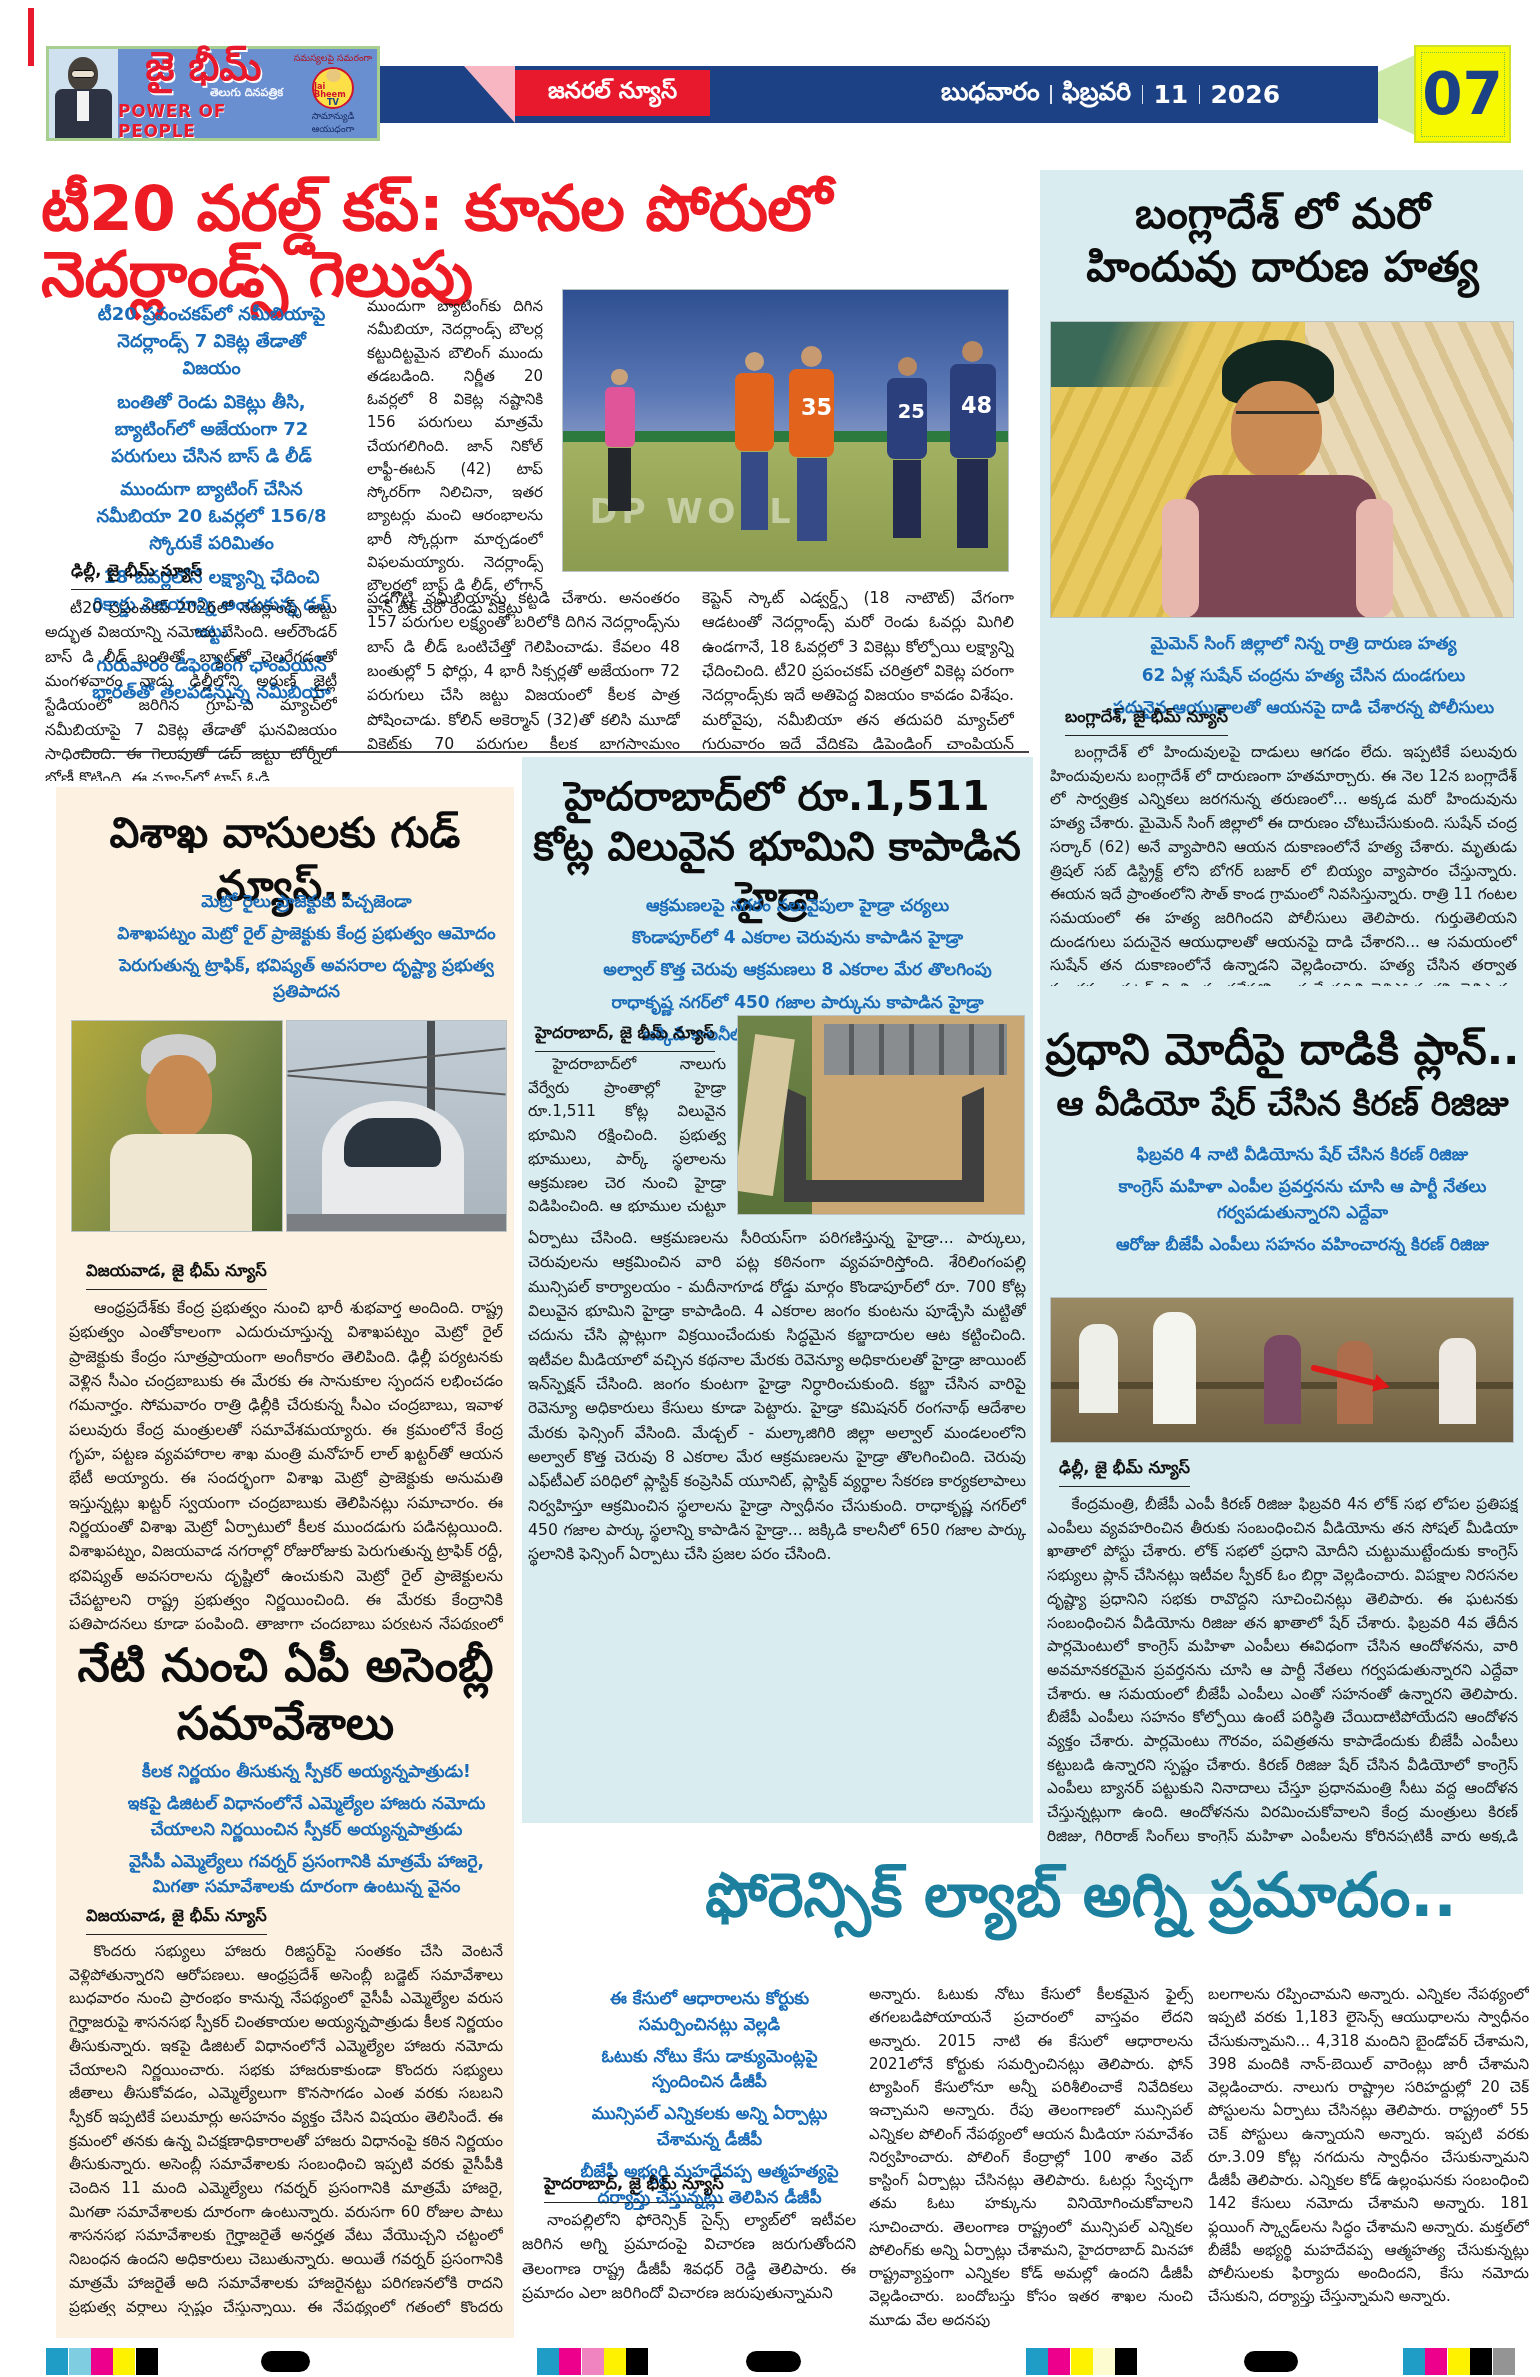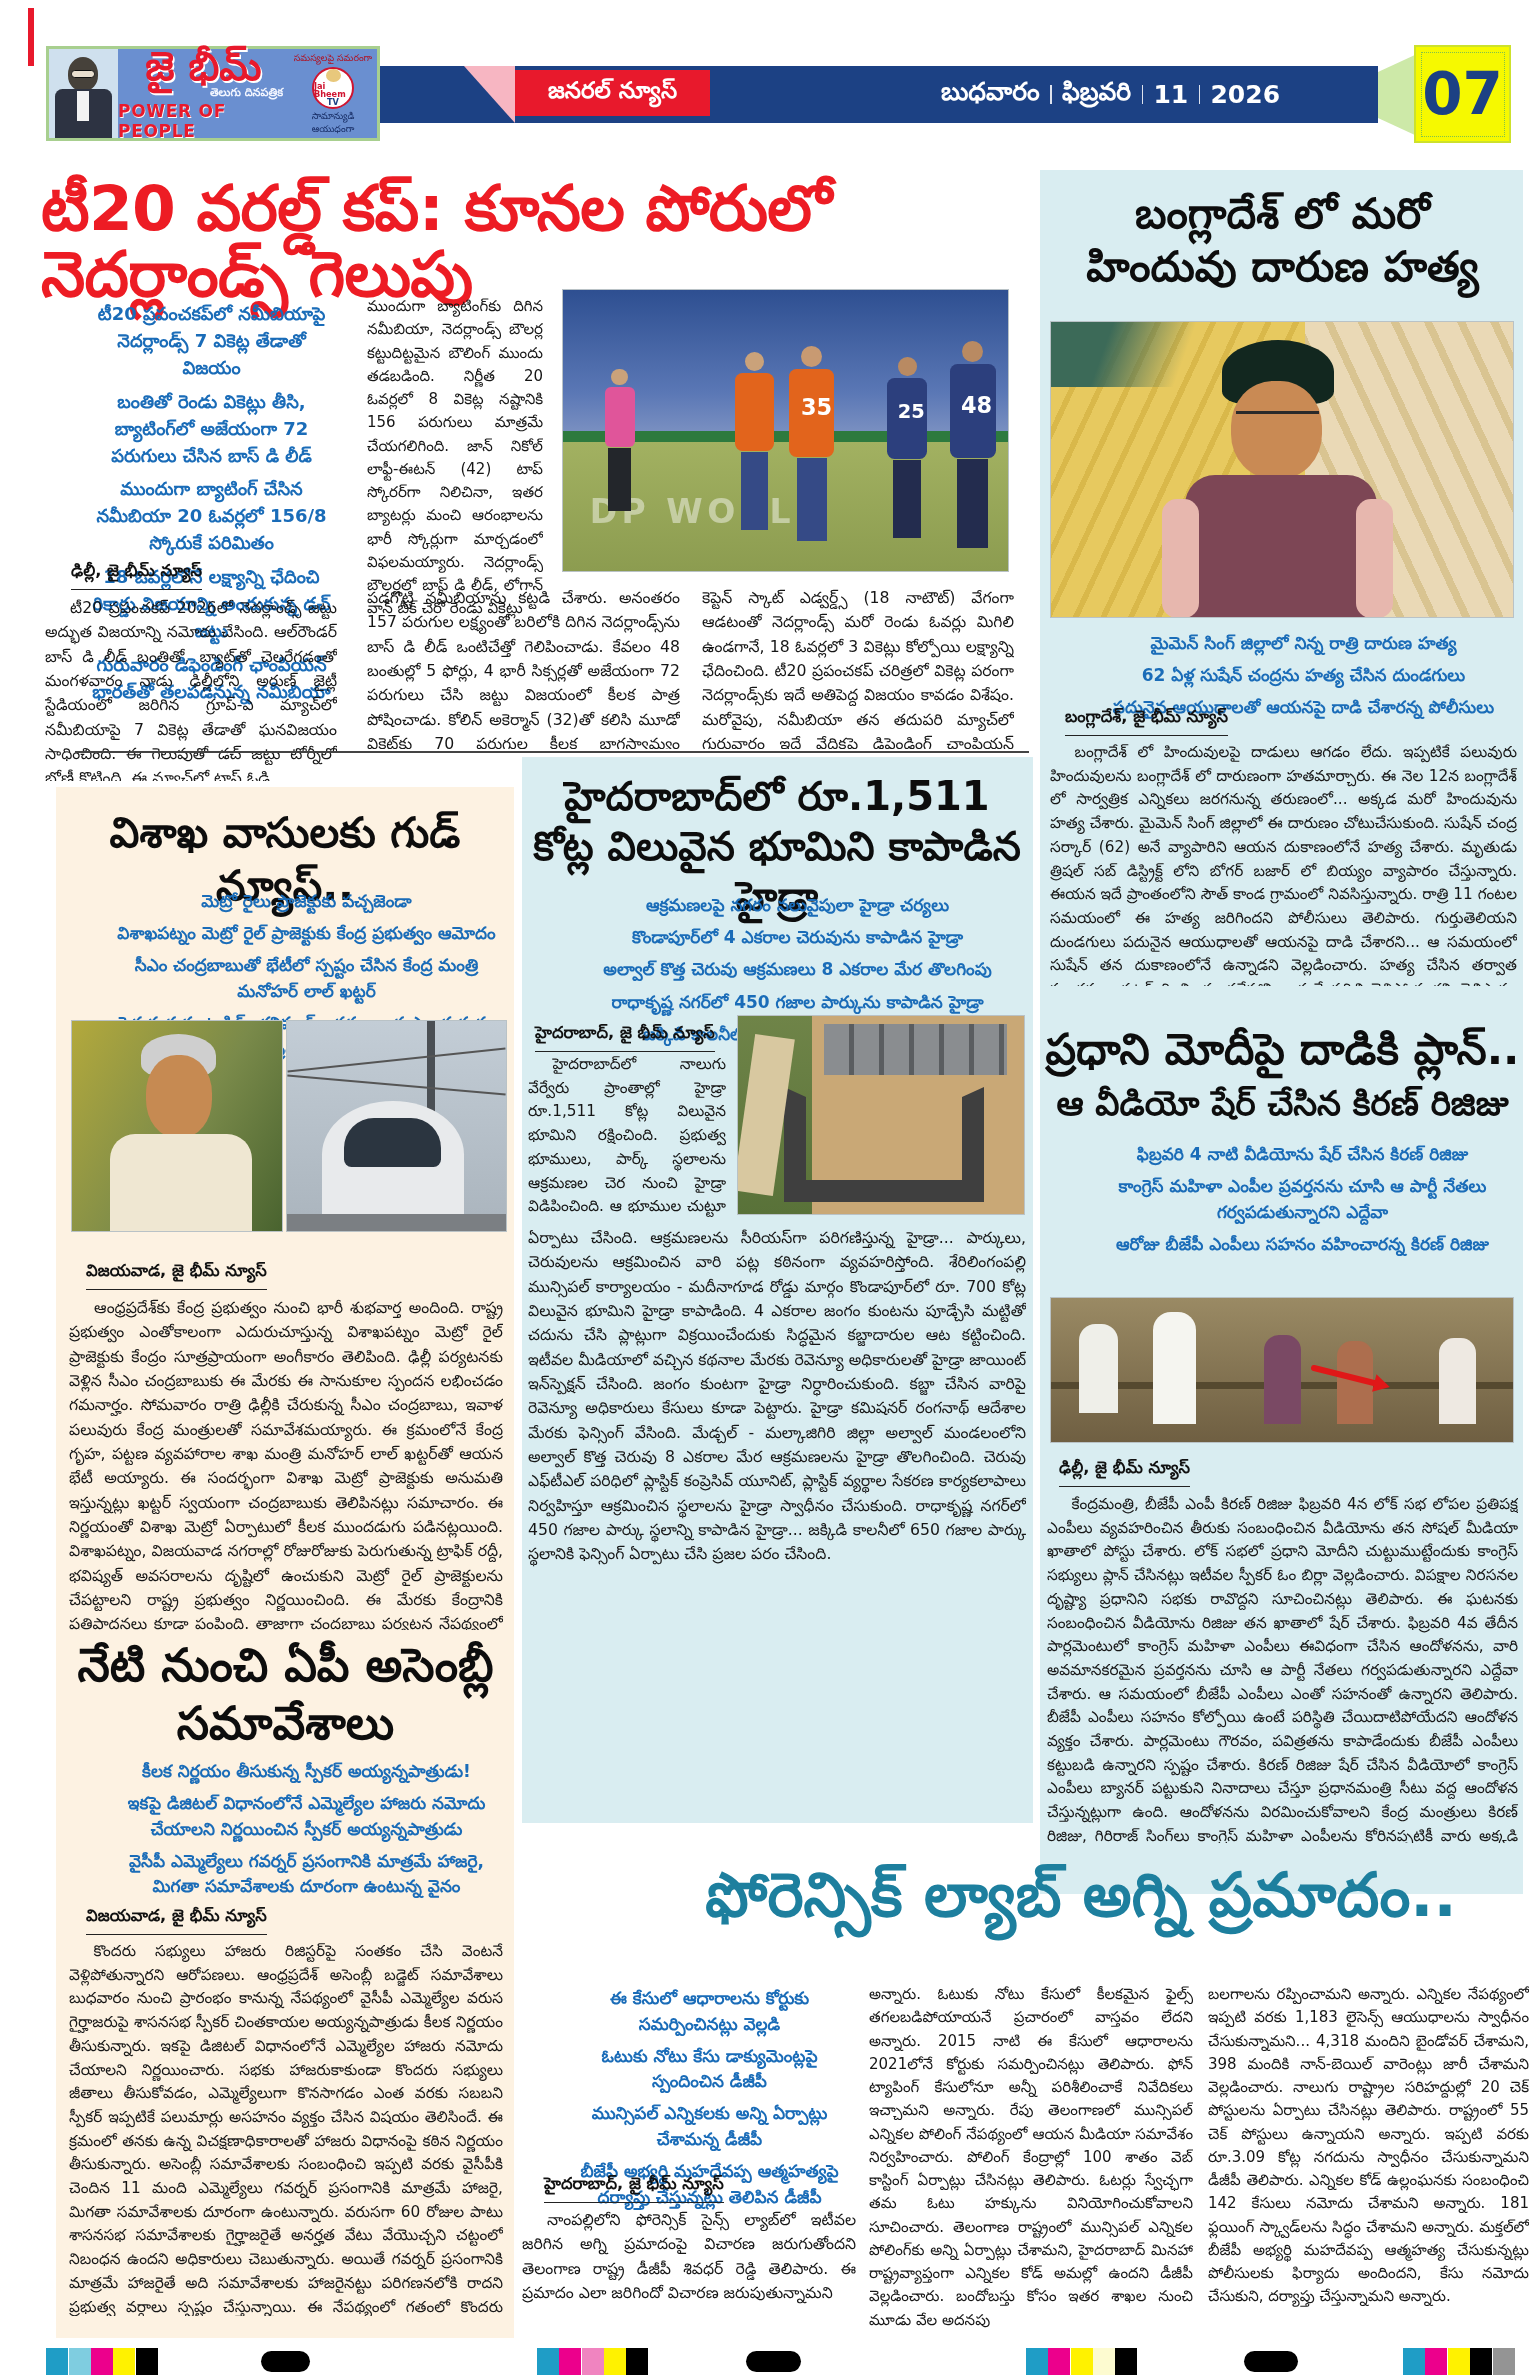--- a/index.html
+++ b/index.html
@@ -28,21 +28,21 @@
   .pagenum{background:#f6f900;border:2.2px solid #cde12c;display:flex;align-items:center;justify-content:center;
            color:#1c4184;font-weight:800;font-size:58px;}
   .pagenum-inner{position:absolute;inset:4.5px;border:1.5px dotted #7fc24a;pointer-events:none;}
   
   .logo{background:#6a8fd0;border:3px solid #a8cf8f;display:flex;}
   .logo-title{color:#e8192c;font-weight:800;font-size:40px;line-height:1;text-shadow:1.5px 1.5px 0 #fff;}
   .logo-sub{color:#f3f6ff;font-size:11.2px;font-weight:700;}
   .logo-power{color:#e8192c;font-weight:800;font-size:17px;letter-spacing:0.7px;text-shadow:0.7px 0.7px 0 #fff;}
   .logo-tag{color:#b01020;font-size:9.3px;font-weight:400;text-align:center;}
   .logo-tag.bottom{color:#12275e;}
-  .tvcirc{width:42px;height:42px;border-radius:50%;background:#ffffff;border:2.2px solid #cf1430;margin:1.5px auto;
+  .tvcirc{width:42px;height:42px;border-radius:50%;background:#fde047;border:2.2px solid #cf1430;margin:1.5px auto;
           display:flex;flex-direction:column;align-items:center;justify-content:center;}
   .tvname{color:#cf1430;font-weight:800;font-size:8.2px;line-height:1;}
   .tvsuffix{color:#1c4184;font-weight:800;font-size:8.2px;line-height:1;}
   
   .photo{position:absolute;overflow:hidden;border:0.7px solid #b9c2c6;}
   .fig{position:absolute;}
   .jnum{position:absolute;color:#fff;font-weight:800;}
   
   .sq{position:absolute;width:22.4px;height:27px;top:2348px;}
   .pill{position:absolute;height:21px;top:2351px;background:#000;border-radius:10.4px;}
@@ -242,21 +242,20 @@
 
   <div class="abs body ind" style="left:528px;top:1053px;width:198px;height:166px;overflow:hidden;font-size:15.3px;">హైదరాబాద్‌లో నాలుగు వేర్వేరు ప్రాంతాల్లో హైడ్రా రూ.1,511 కోట్ల విలువైన భూమిని రక్షించింది. ప్రభుత్వ భూములు, పార్క్ స్థలాలను ఆక్రమణల చెర నుంచి హైడ్రా విడిపించింది. ఆ భూముల చుట్టూ ఫెన్సింగ్ వేసి బోర్డులను</div>
   <div class="abs body" style="left:528px;top:1226px;width:498px;height:586px;overflow:hidden;">ఏర్పాటు చేసింది. ఆక్రమణలను సీరియస్‌గా పరిగణిస్తున్న హైడ్రా... పార్కులు, చెరువులను ఆక్రమించిన వారి పట్ల కఠినంగా వ్యవహరిస్తోంది. శేరిలింగంపల్లి మున్సిపల్ కార్యాలయం - మదీనాగూడ రోడ్డు మార్గం కొండాపూర్‌లో రూ. 700 కోట్ల విలువైన భూమిని హైడ్రా కాపాడింది. 4 ఎకరాల జంగం కుంటను పూడ్చేసి మట్టితో చదును చేసి ప్లాట్లుగా విక్రయించేందుకు సిద్ధమైన కబ్జాదారుల ఆట కట్టించింది. ఇటీవల మీడియాలో వచ్చిన కథనాల మేరకు రెవెన్యూ అధికారులతో హైడ్రా జాయింట్ ఇన్‌స్పెక్షన్ చేసింది. జంగం కుంటగా హైడ్రా నిర్ధారించుకుంది. కబ్జా చేసిన వారిపై రెవెన్యూ అధికారులు కేసులు కూడా పెట్టారు. హైడ్రా కమిషనర్ రంగనాథ్ ఆదేశాల మేరకు ఫెన్సింగ్ వేసింది. మేడ్చల్ - మల్కాజిగిరి జిల్లా అల్వాల్ మండలంలోని అల్వాల్ కొత్త చెరువు 8 ఎకరాల మేర ఆక్రమణలను హైడ్రా తొలగించింది. చెరువు ఎఫ్‌టీఎల్ పరిధిలో ప్లాస్టిక్ కంప్రెసివ్ యూనిట్, ప్లాస్టిక్ వ్యర్థాల సేకరణ కార్యకలాపాలు నిర్వహిస్తూ ఆక్రమించిన స్థలాలను హైడ్రా స్వాధీనం చేసుకుంది. రాధాకృష్ణ నగర్‌లో 450 గజాల పార్కు స్థలాన్ని కాపాడిన హైడ్రా... జక్కిడి కాలనీలో 650 గజాల పార్కు స్థలానికి ఫెన్సింగ్ ఏర్పాటు చేసి ప్రజల పరం చేసింది.</div>
 
   <div class="abs panel-cream" style="left:56px;top:787px;width:458px;height:1551px;"></div>
 
   <div class="abs hl-black" style="left:67px;top:807px;width:436px;font-size:42px;">విశాఖ వాసులకు గుడ్ న్యూస్..</div>
   <div class="abs subhead" style="left:66px;top:889px;width:440px;font-size:17px;">
     <div>మెట్రో రైలు ప్రాజెక్టుకు పచ్చజెండా</div>
     <div>విశాఖపట్నం మెట్రో రైల్ ప్రాజెక్టుకు కేంద్ర ప్రభుత్వం ఆమోదం</div>
-    <div>సీఎం చంద్రబాబుతో భేటీలో స్పష్టం చేసిన కేంద్ర మంత్రి మనోహర్ లాల్ ఖట్టర్</div>
     <div>పెరుగుతున్న ట్రాఫిక్, భవిష్యత్ అవసరాల దృష్ట్యా ప్రభుత్వ ప్రతిపాదన</div>
   </div>
 
   <div class="photo" style="left:71px;top:1020px;width:212px;height:212px;">
     <div class="fig" style="left:0;top:0;width:100%;height:100%;background:linear-gradient(120deg,#b3a93c,#7a8a4a 55%,#49632f);"></div>
     <div class="fig" style="left:33%;top:6%;width:75px;height:43px;border-radius:50% 50% 30% 30%;background:#cfcfcf;"></div>
     <div class="fig" style="left:35%;top:16%;width:66px;height:83px;border-radius:46%;background:#c68a52;"></div>
     <div class="fig" style="left:18%;top:54%;width:142px;height:104px;border-radius:25px 25px 0 0;background:#efe7d2;"></div>
   </div>
 

